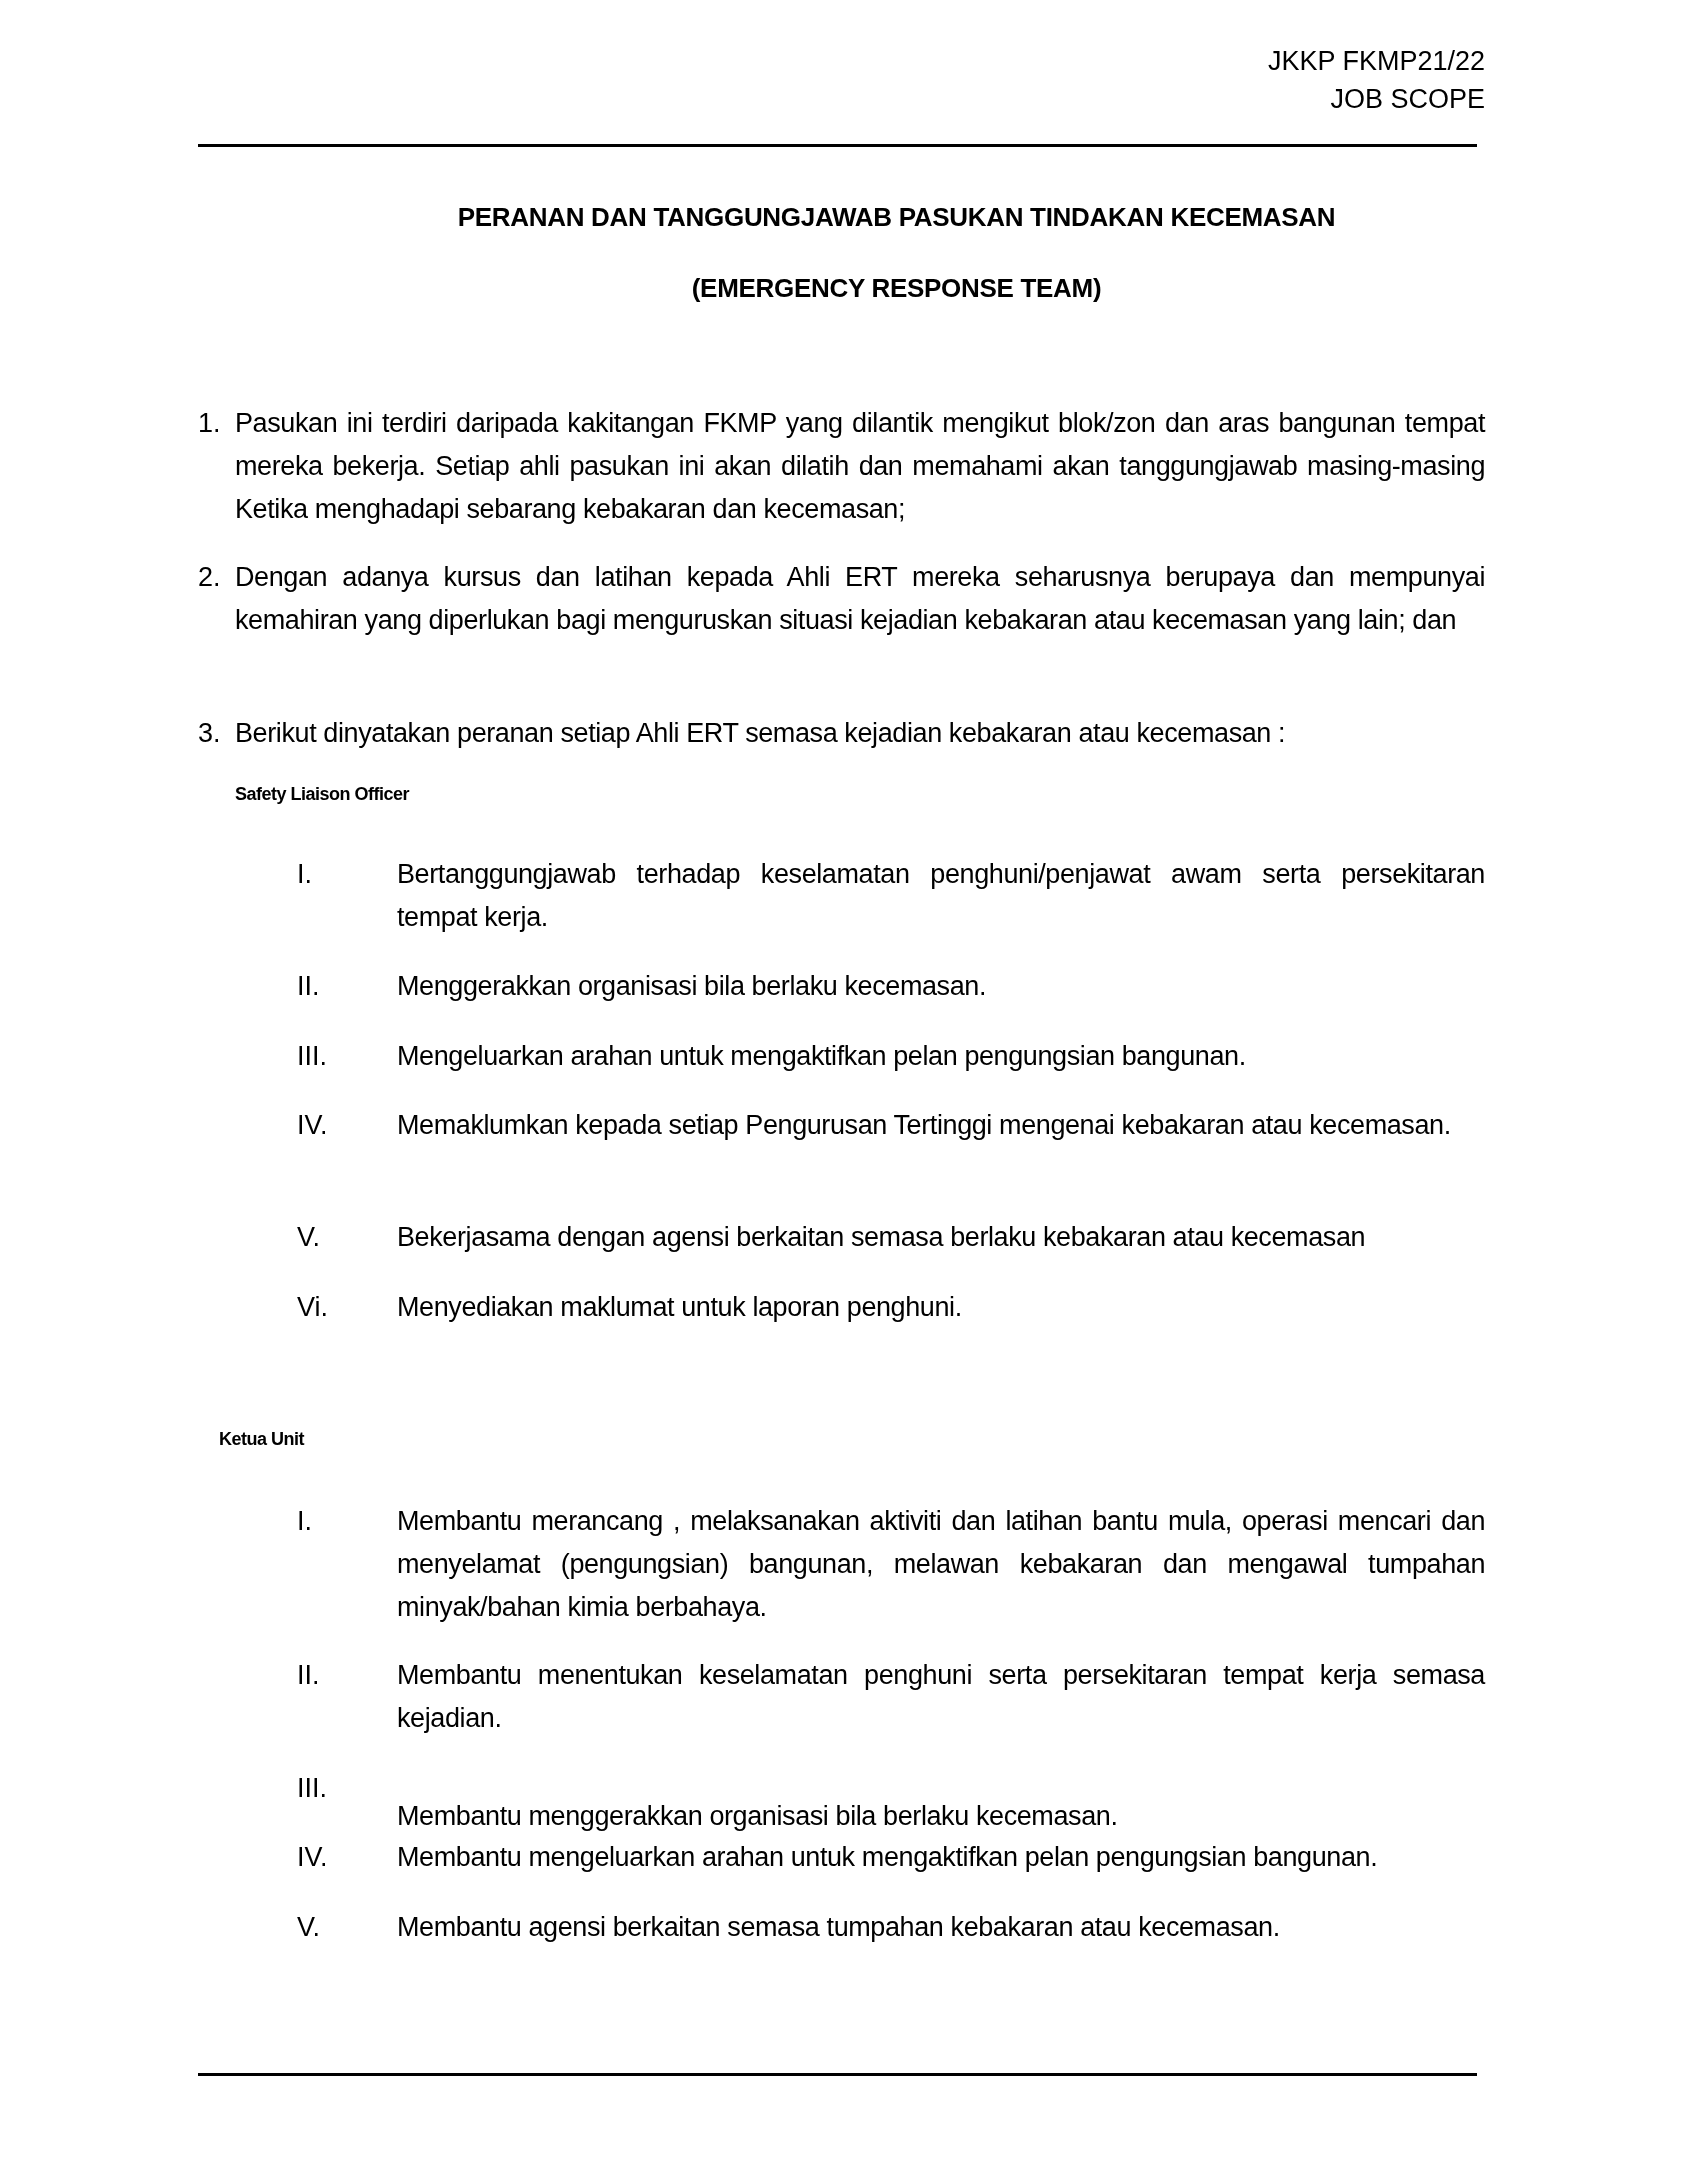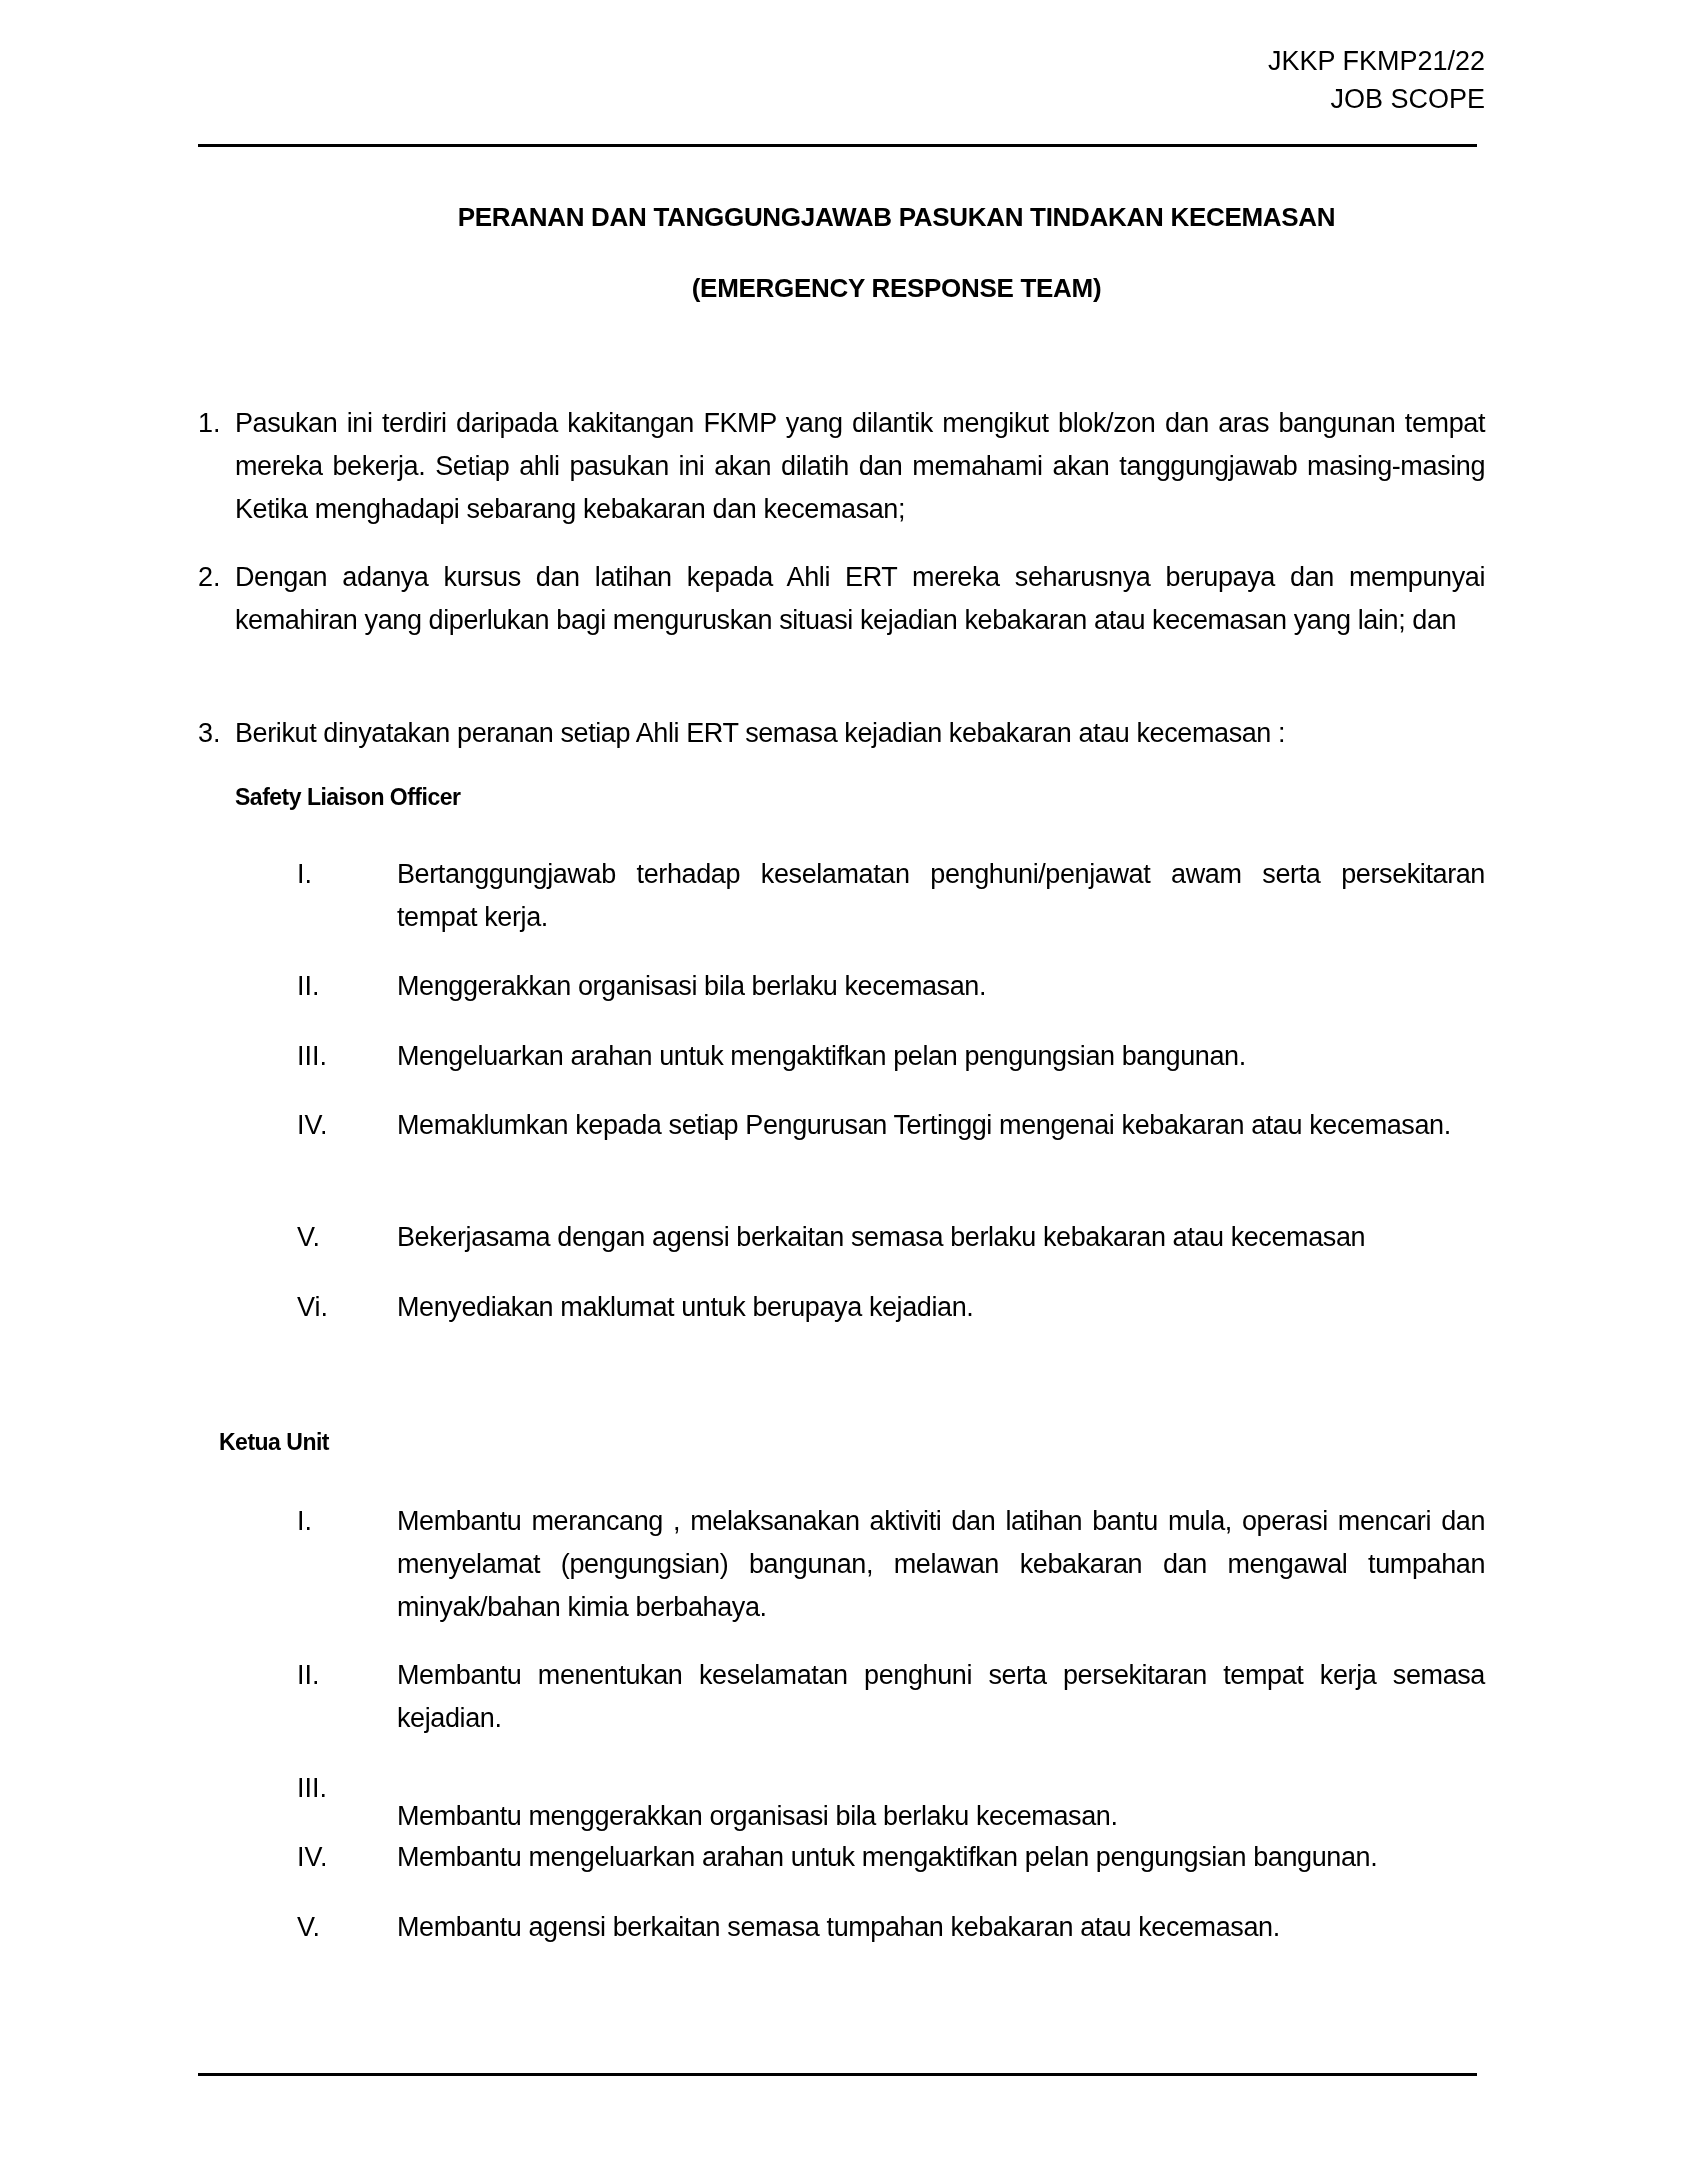--- a/index.html
+++ b/index.html
@@ -22,21 +22,21 @@
   .title.t1 { top: 202px; }
   .title.t2 { top: 273px; }
   .numbered {
     position: absolute; left: 198px; width: 1287px;
     font-size: 27px; line-height: 43px; text-align: justify;
     display: flex;
   }
   .numbered .num { width: 37px; flex: 0 0 37px; }
   .numbered .txt { flex: 1; text-align: justify; letter-spacing: -0.4px; }
   .section-head {
-    position: absolute; font-weight: bold; font-size: 23px; letter-spacing: -0.5px;
+    position: absolute; font-weight: bold; font-size: 18px; letter-spacing: -0.5px;
   }
   .roman {
     position: absolute; left: 297px; width: 1188px;
     font-size: 27px; line-height: 43px; display: flex;
   }
   .roman .rn { width: 100px; flex: 0 0 100px; }
   .roman .txt { flex: 1; text-align: justify; letter-spacing: -0.4px; }
 </style>
 </head>
 <body>
@@ -82,21 +82,21 @@
   <div class="roman" style="top:1104px;">
     <span class="rn">IV.</span>
     <span class="txt">Memaklumkan kepada setiap Pengurusan Tertinggi mengenai kebakaran atau kecemasan.</span>
   </div>
   <div class="roman" style="top:1216px;">
     <span class="rn">V.</span>
     <span class="txt" style="text-align:left;">Bekerjasama dengan agensi berkaitan semasa berlaku kebakaran atau kecemasan</span>
   </div>
   <div class="roman" style="top:1286px;">
     <span class="rn">Vi.</span>
-    <span class="txt" style="text-align:left;">Menyediakan maklumat untuk berupaya kejadian.</span>
+    <span class="txt" style="text-align:left;">Menyediakan maklumat untuk laporan penghuni.</span>
   </div>
 
   <div class="section-head" style="left:219px; top:1429px;">Ketua Unit</div>
 
   <div class="roman" style="top:1500px;">
     <span class="rn">I.</span>
     <span class="txt">Membantu merancang , melaksanakan aktiviti dan latihan bantu mula, operasi mencari dan menyelamat (pengungsian) bangunan, melawan kebakaran dan mengawal tumpahan minyak/bahan kimia berbahaya.</span>
   </div>
   <div class="roman" style="top:1654px;">
     <span class="rn">II.</span>

